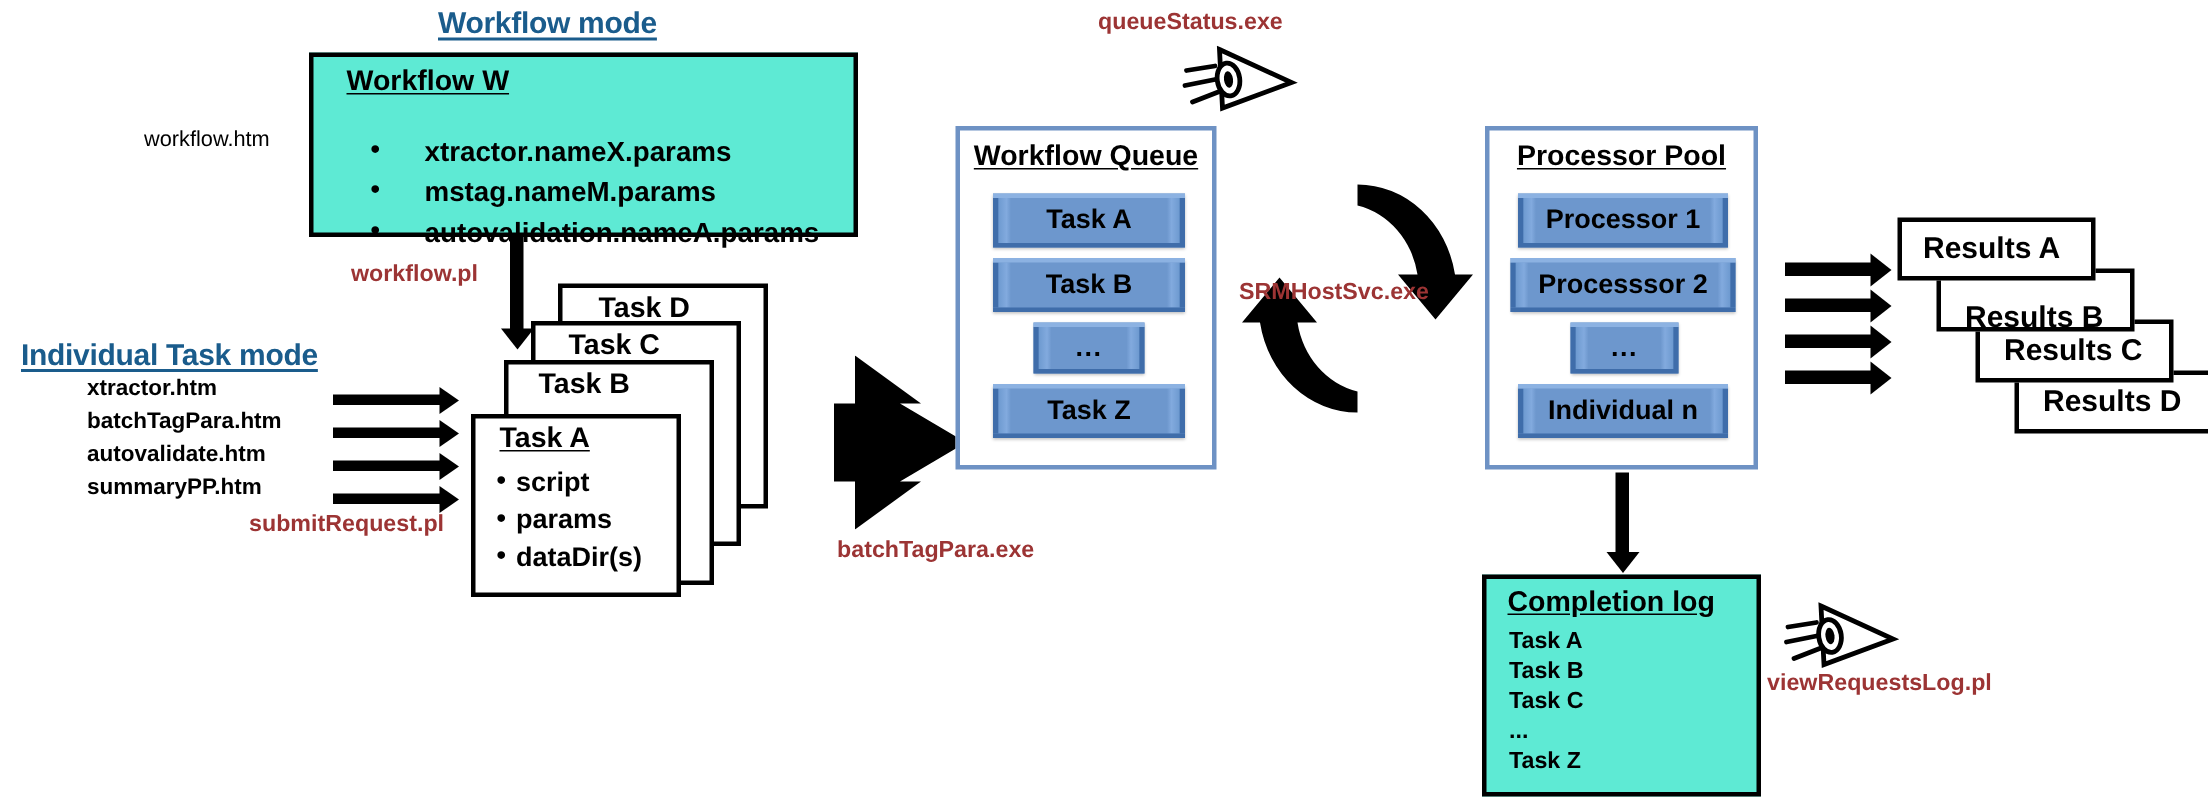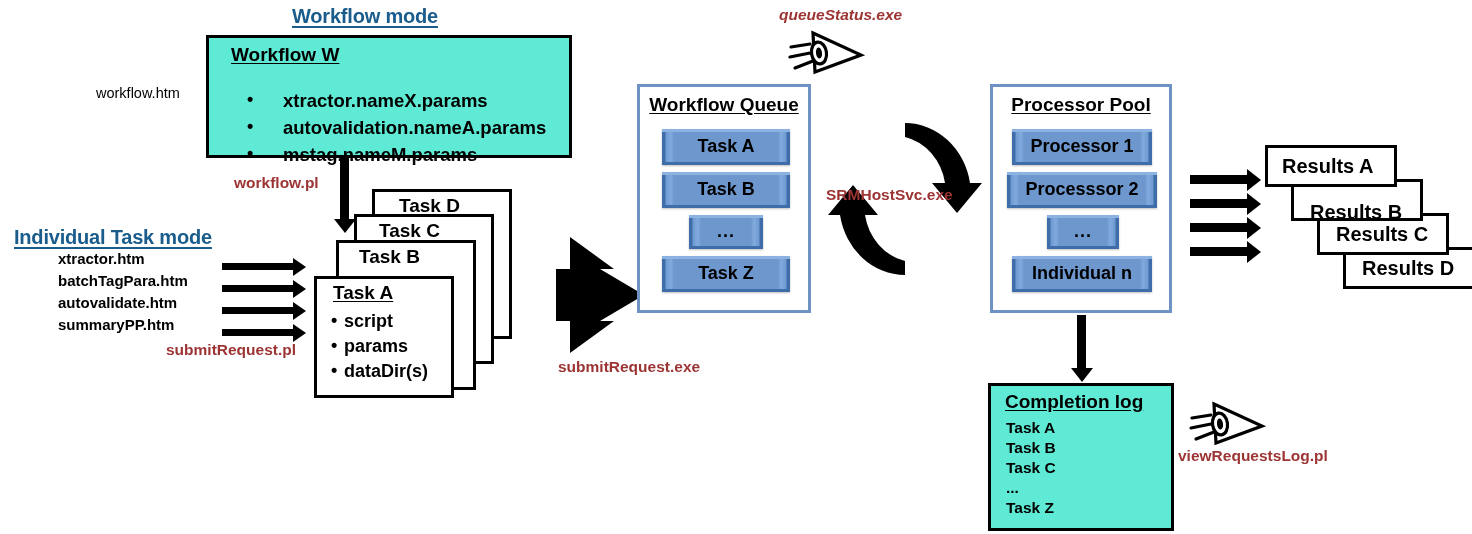--- a/index.html
+++ b/index.html
@@ -150,40 +150,40 @@
   }
 
   
   #workflow-mode-heading{left:292px;top:5px;}
   #individual-mode-heading{left:14px;top:226px;}
   #workflow-htm{left:96px;top:85px;}
   #workflow-pl{left:234px;top:174px;}
   #submit-request-pl{left:166px;top:341px;}
   #submit-request-exe{left:558px;top:358px;}
   #srm-host-svc{left:826px;top:186px;}
-  #queue-status-exe{left:779px;top:6px;font-style:italic;}
+  #queue-status-exe{left:732px;top:6px;}
   #view-requests-log{left:1178px;top:447px;}
   #task-inputs{left:58px;top:248px;}
   #task-inputs div{
     font-size:15px;font-weight:bold;color:#000;line-height:22px;white-space:nowrap;
   }
 </style>
 </head>
 <body>
 
 <div class="abs hdr-blue" id="workflow-mode-heading">Workflow mode</div>
 
 <div class="abs hdr-blue" id="individual-mode-heading">Individual Task mode</div>
 
 <div class="abs wbox" id="workflow-box">
   <div class="box-title wtitle">Workflow W</div>
   <ul>
     <li>xtractor.nameX.params</li>
+    <li>mstag.nameM.params</li>
     <li>autovalidation.nameA.params</li>
-    <li>mstag.nameM.params</li>
   </ul>
 </div>
 
 <div class="abs blk-lbl" id="workflow-htm">workflow.htm</div>
 
 <div class="abs red-lbl" id="workflow-pl">workflow.pl</div>
 
 <div class="abs arr-d" style="left:340px;top:158px;height:62px;"></div>
 
 <div class="abs" id="task-inputs">
@@ -214,21 +214,21 @@
   <ul>
     <li>script</li>
     <li>params</li>
     <li>dataDir(s)</li>
   </ul>
 </div>
 
 <svg class="abs" style="left:556px;top:237px;" width="94" height="116" viewBox="0 0 94 116">
   <path d="M14 0 L58 32 L44 32 L88 58 L44 84 L58 84 L14 116 L14 84 L0 84 L0 32 L14 32 Z" fill="#000"></path>
 </svg>
-<div class="abs red-lbl" id="submit-request-exe">submitRequest.exe</div>
+<div class="abs red-lbl" id="submit-request-exe">batchTagPara.exe</div>
 
 <div class="abs bluebox" id="request-queue">
   <div class="box-title">Workflow Queue</div>
 
   <div class="chip" style="left:22px;top:42px;width:128px;height:36px;">
     <span>Task A</span>
   </div>
   <div class="chip" style="left:22px;top:85px;width:128px;height:36px;">
     <span>Task B</span>
   </div>

